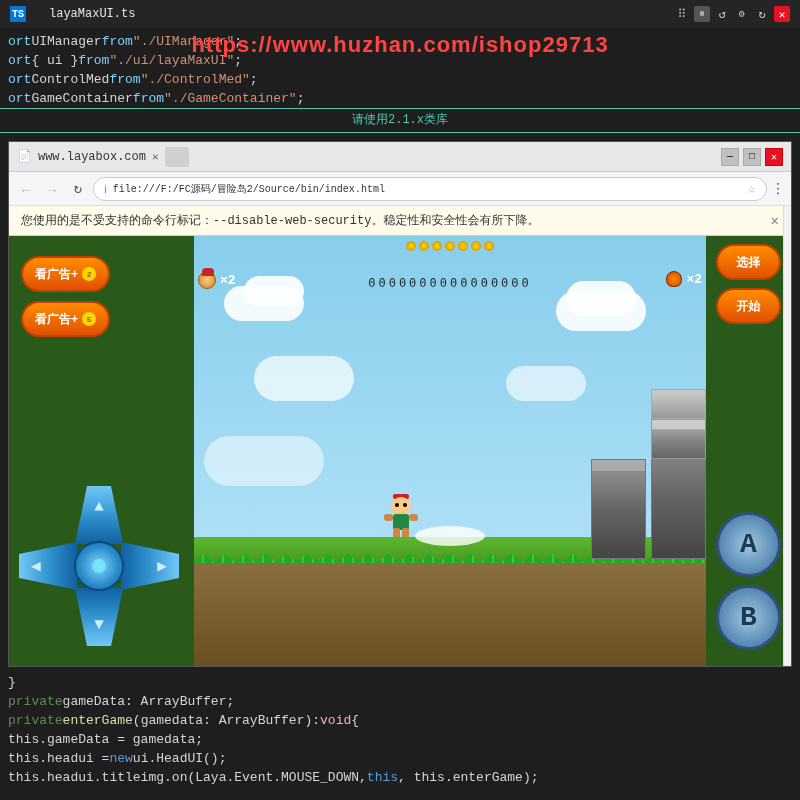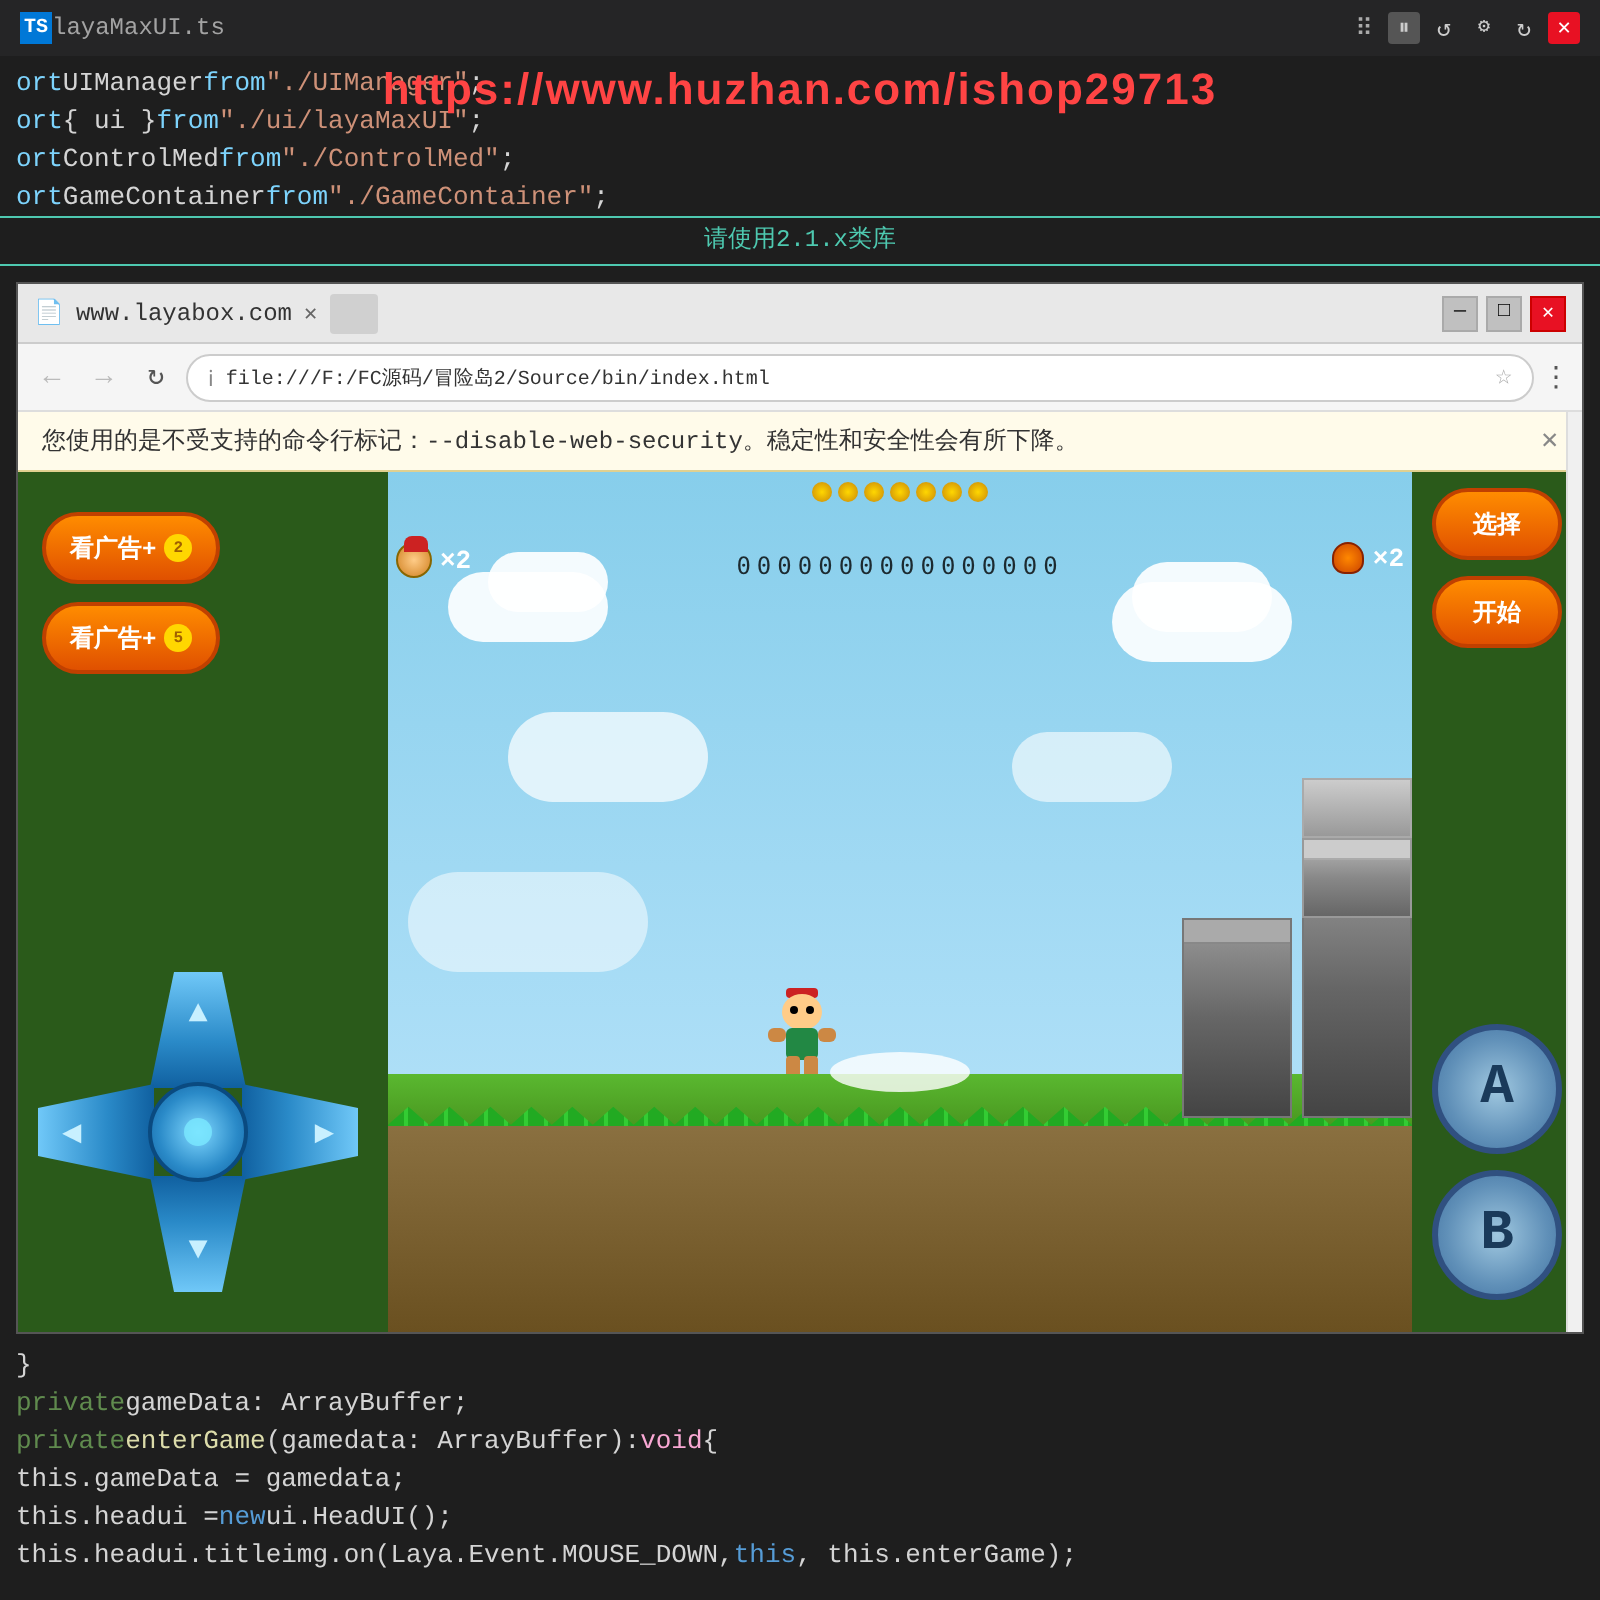--- a/index.html
+++ b/index.html
@@ -11,31 +11,31 @@
       font-family: 'Consolas', 'Courier New', monospace;
     }
 
     
     .title-bar {
       height: 28px;
       background: #252526;
       display: flex;
       align-items: center;
       padding: 0 10px;
-      gap: 0;
+      gap: 23px;
     }
     .title-bar-icon {
       width: 16px;
       height: 16px;
       background: #0078d7;
       display: flex; align-items: center; justify-content: center;
       font-size: 10px; color: white; font-weight: bold;
     }
     .title-bar-text {
-      color: #a3a3a3;
+      color: #e5e5e5;
       font-size: 12px;
     }
     .title-bar-controls {
       margin-left: auto;
       display: flex;
       gap: 4px;
       align-items: center;
     }
     .title-btn {
       width: 16px; height: 16px;

